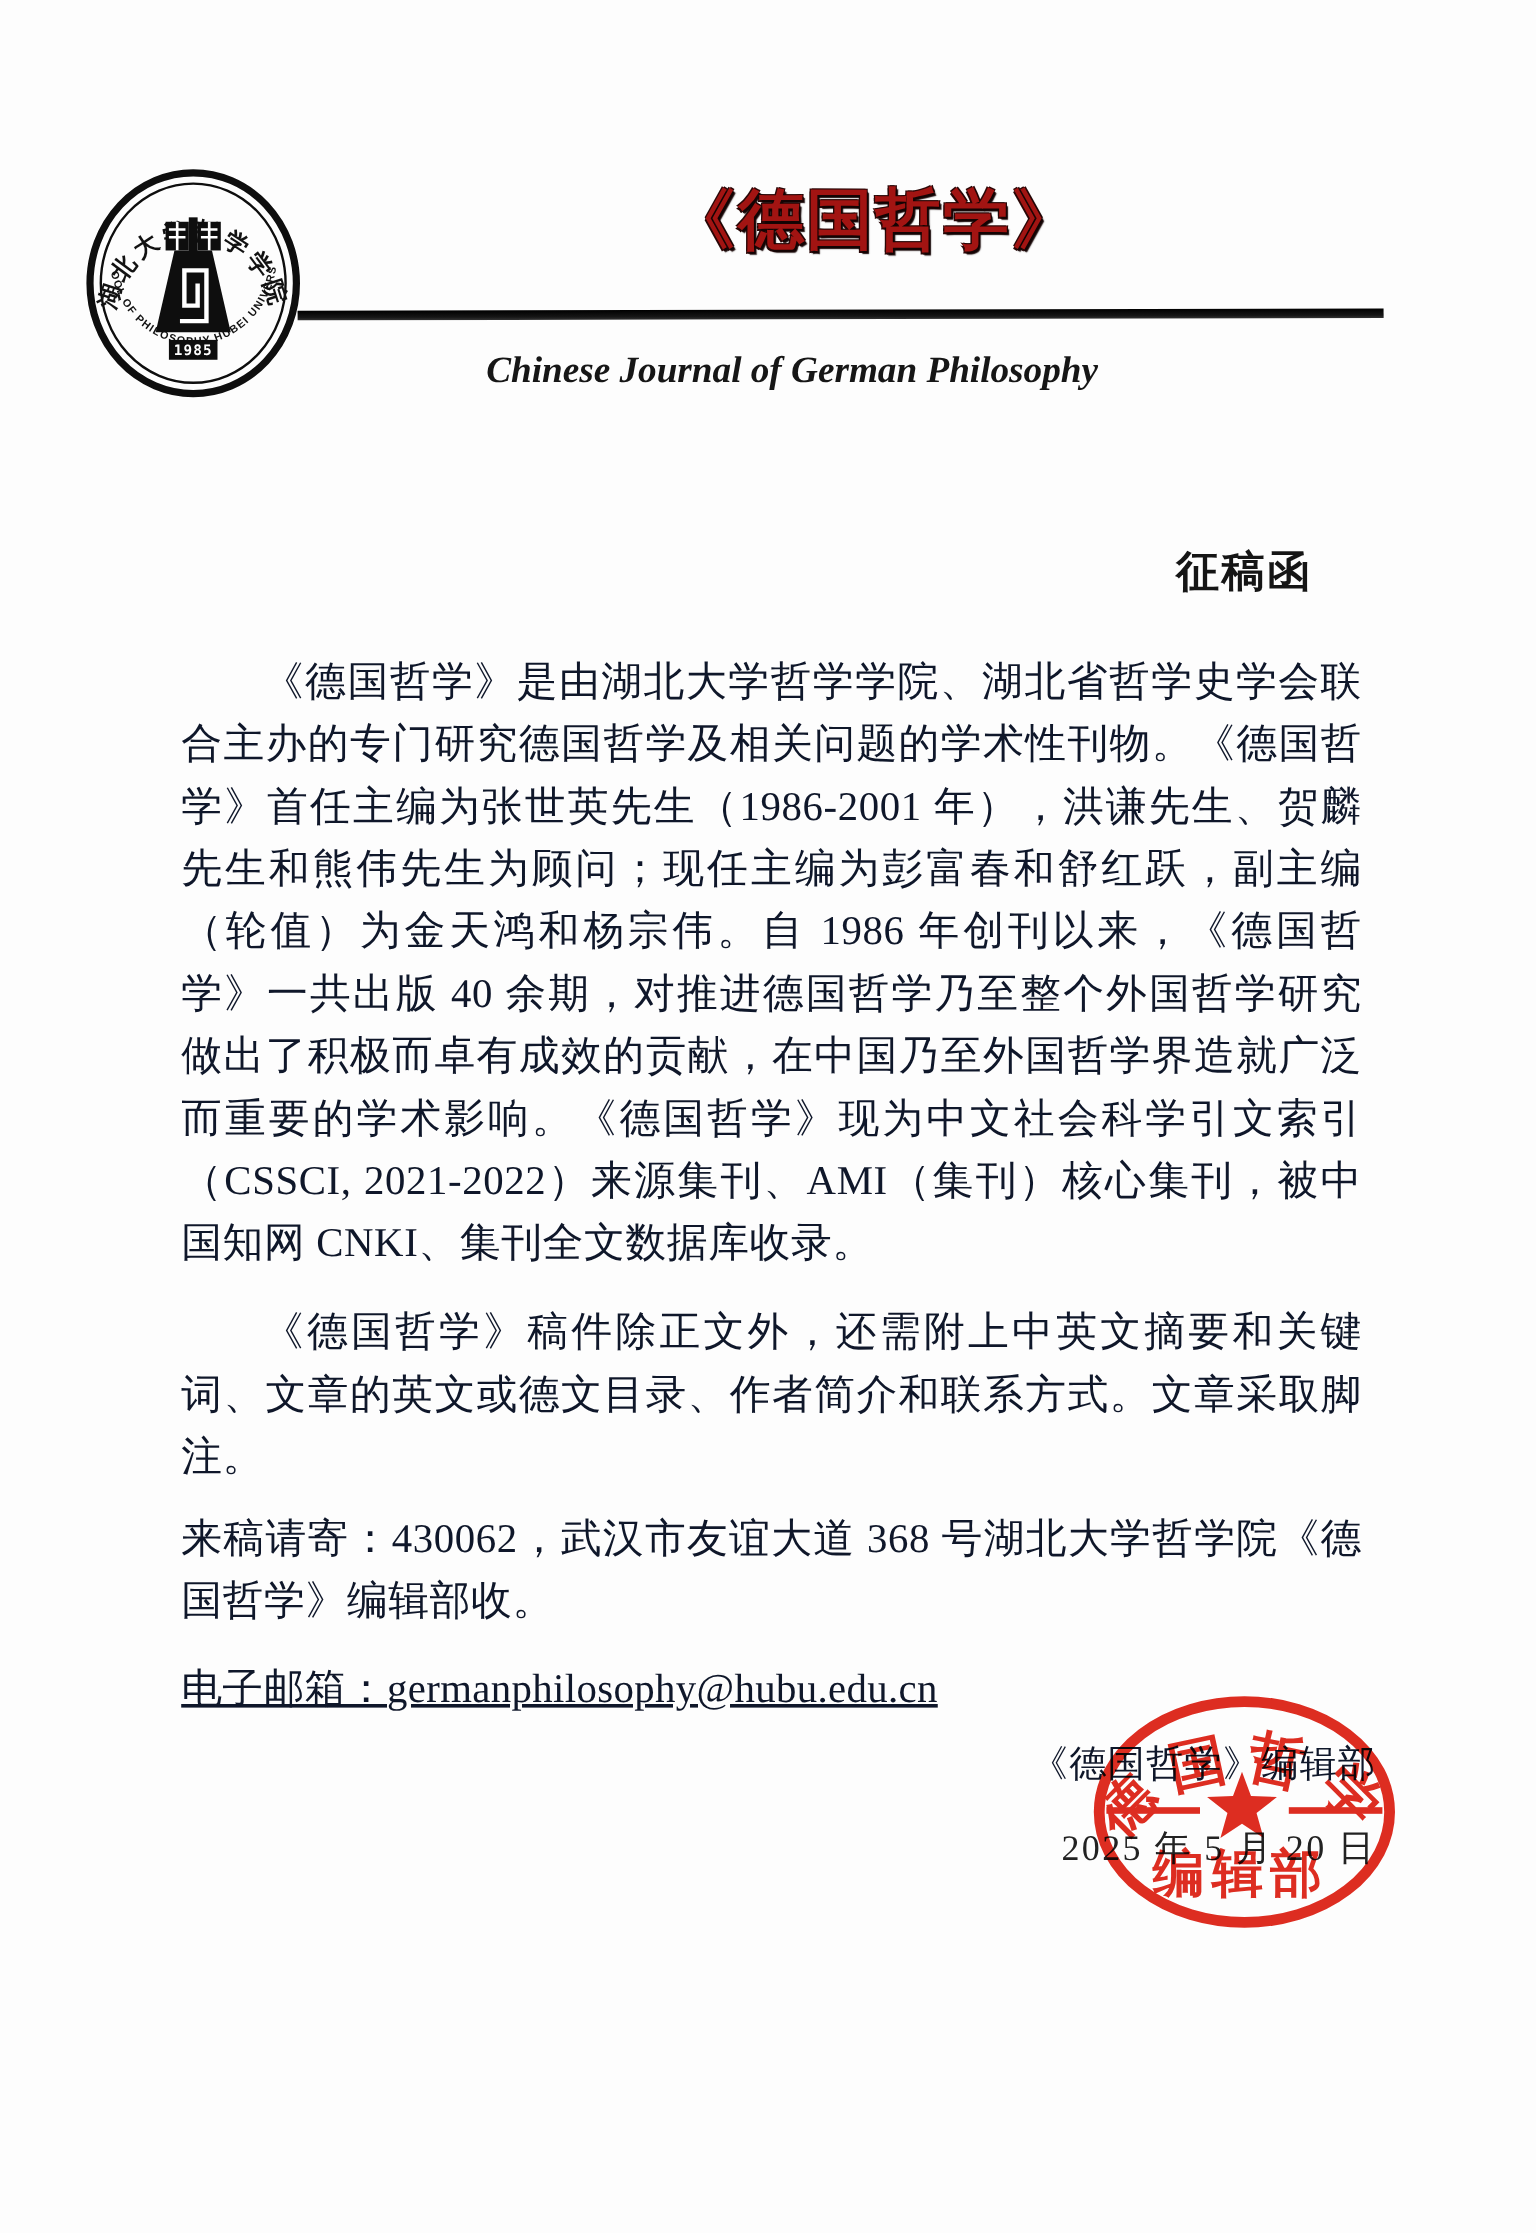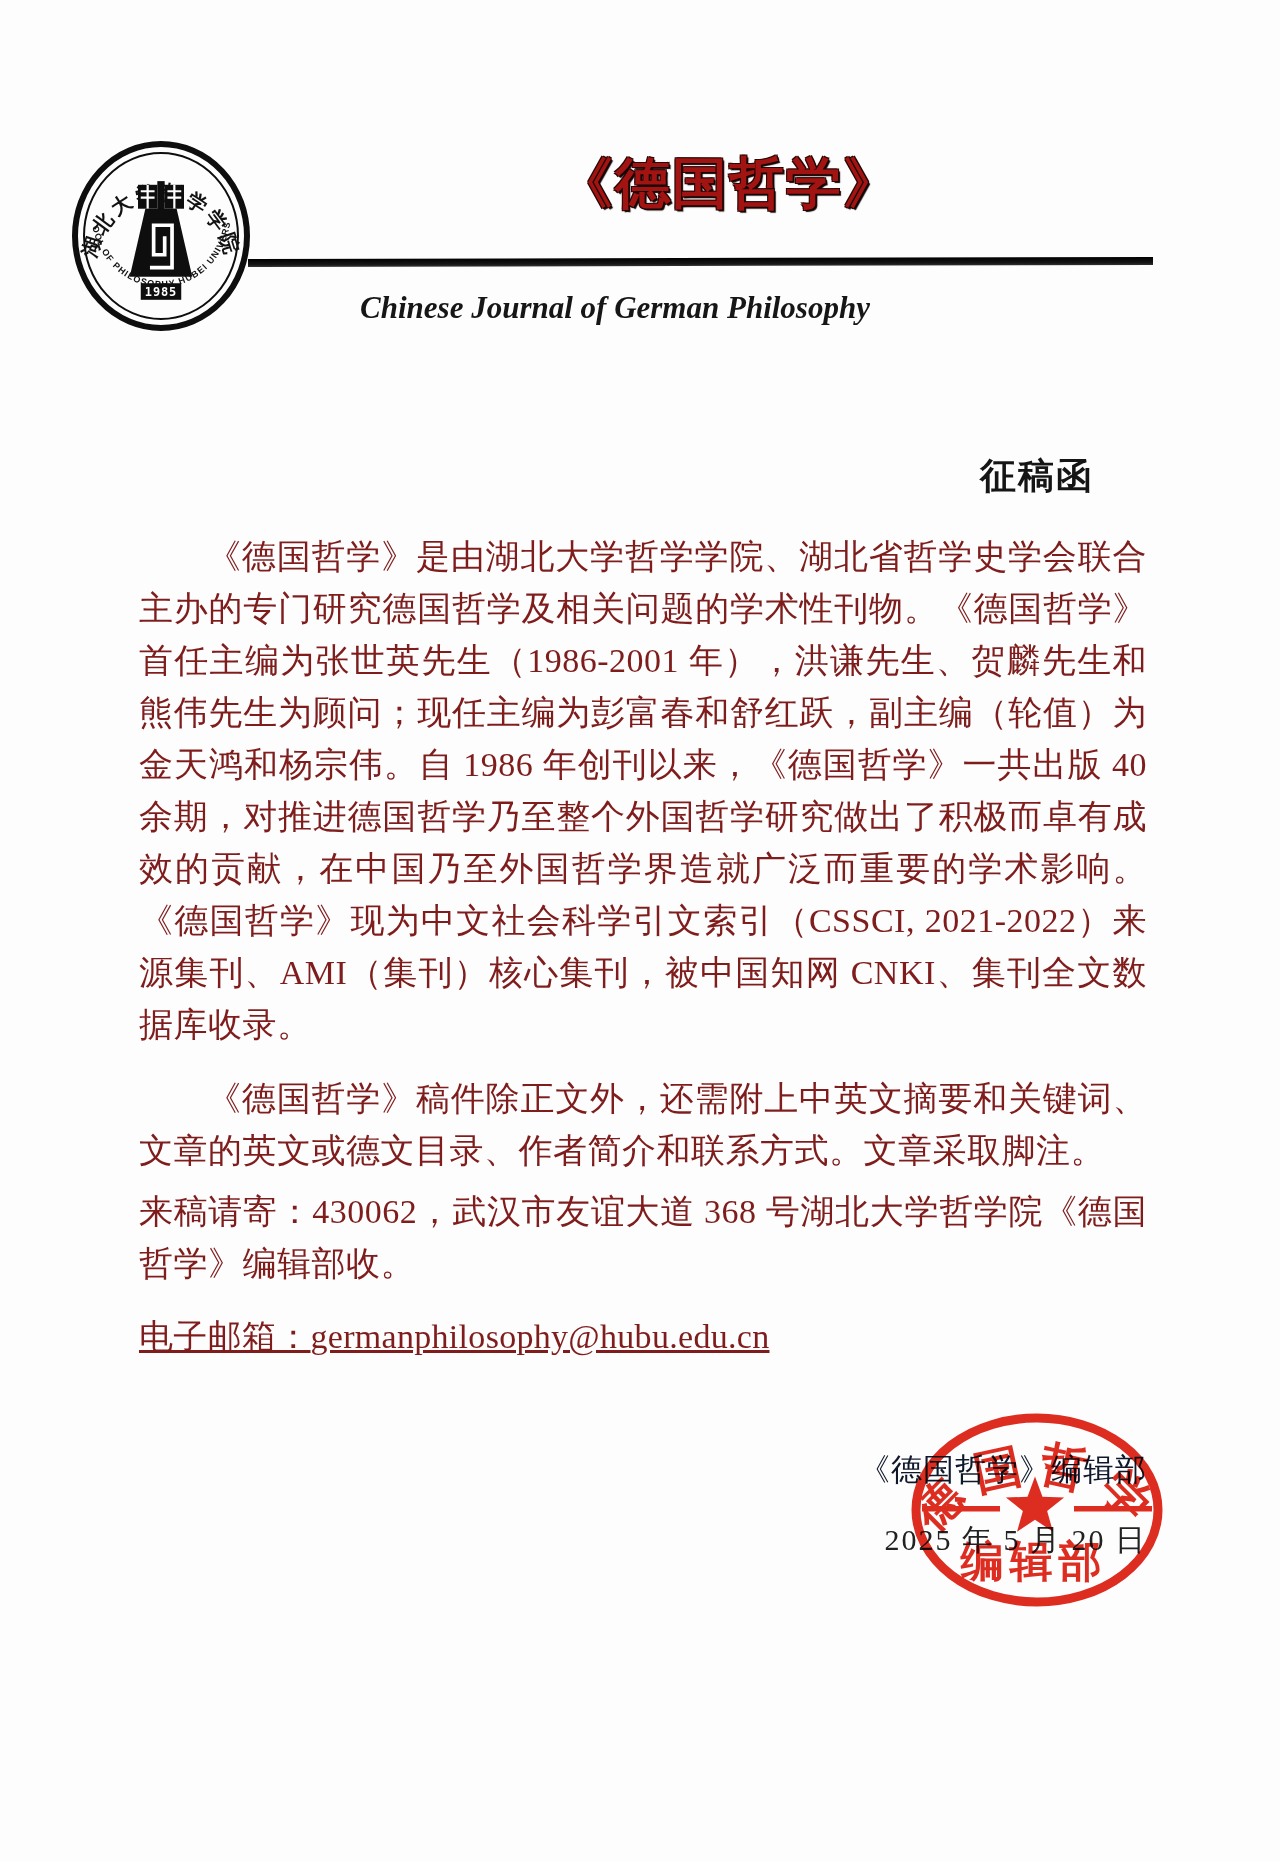--- a/index.html
+++ b/index.html
@@ -24,37 +24,37 @@
     letter-spacing:2px;
     white-space:nowrap;
   }
   .rule{
     position:absolute;left:248px;top:258px;width:905px;height:8px;
     background:linear-gradient(to bottom,#000 0%,#161616 70%,#333 100%);
     transform:rotate(-0.12deg);
   }
   .subtitle{
     position:absolute;left:315px;top:288px;width:600px;
-    text-align:center;
+    text-align:right;
     font-family:"Liberation Serif", serif;
     font-style:italic;font-weight:600;
     font-size:31px;line-height:40px;color:#161616;
     white-space:nowrap;
   }
   .heading{
     position:absolute;left:294px;top:452px;width:800px;
     text-align:right;
     font-size:36px;font-weight:bold;letter-spacing:2px;color:#151515;
   }
   
   .content{position:absolute;left:135px;top:527px;width:1016px;}
   .para{
-    margin:4px;
+    margin:16px;
     font-size:34px;line-height:52px;letter-spacing:0.5px;
-    text-align:justify;color:#7f1d1d;
+    text-align:justify;color:#0f172a;
   }
   .para.indent{text-indent:2em;}
   .para.p2{margin-top:19px;}
   .para.p3{margin-top:22px;}
   .para.mail{margin-top:9px;}
   .para.email{margin-top:21px;letter-spacing:0.3px;text-decoration:underline;}
   
   .signature{
     position:absolute;right:133px;top:1449px;
     font-size:31px;letter-spacing:1px;color:#0f172a;white-space:nowrap;

